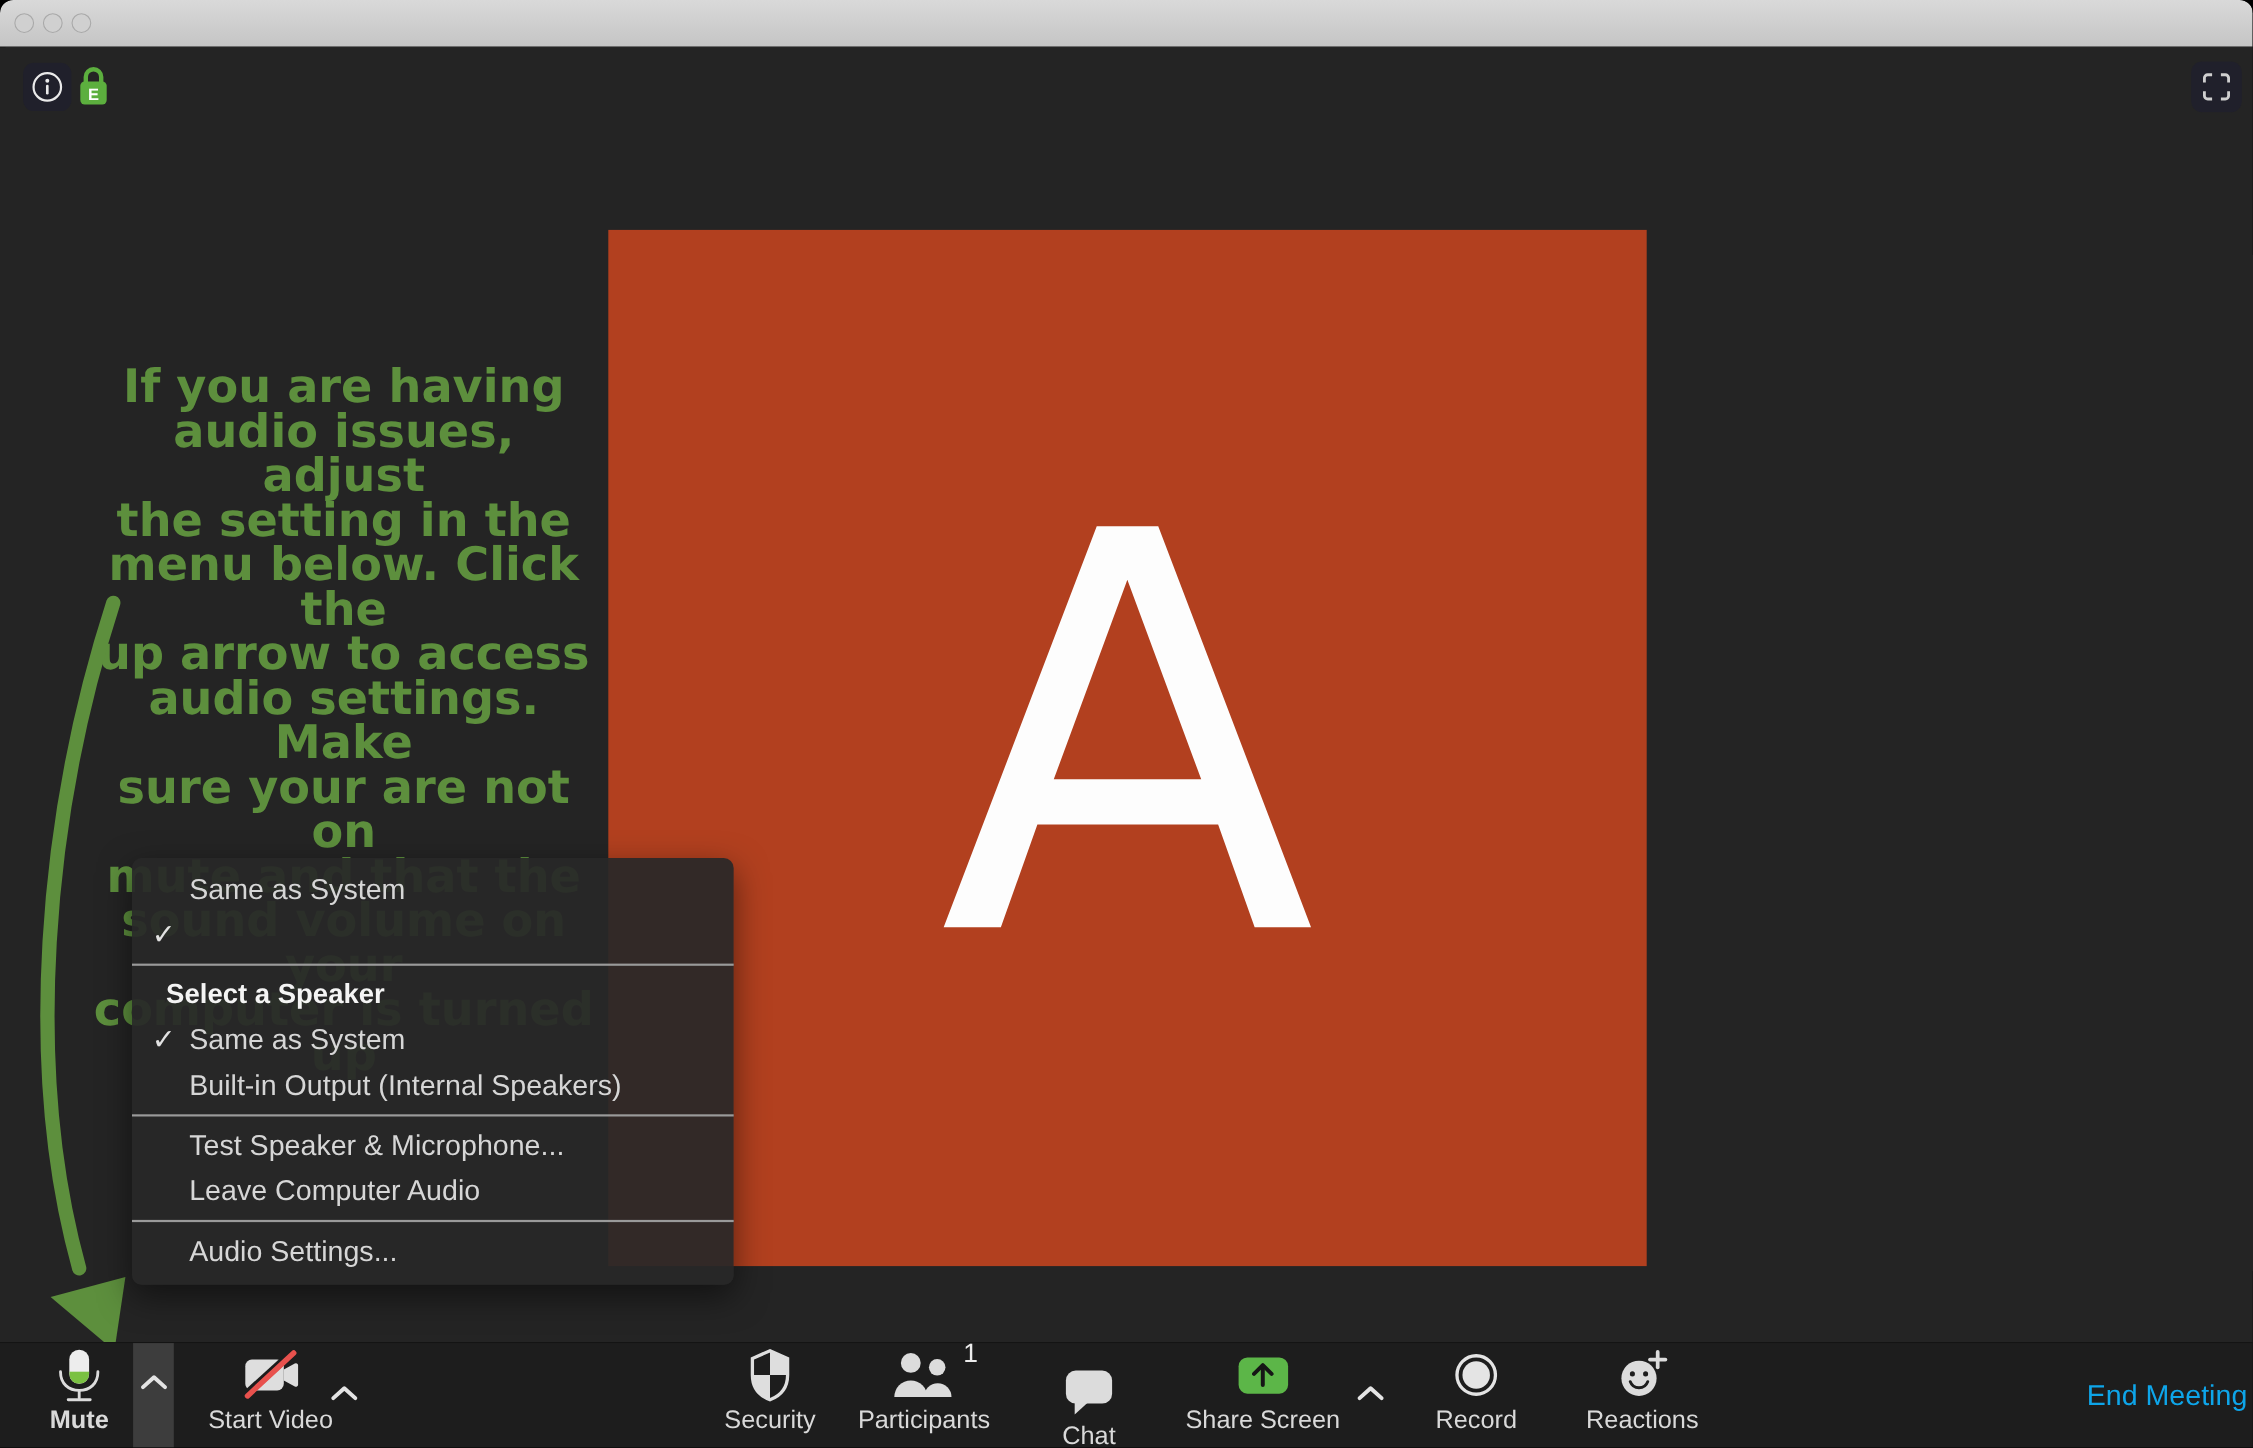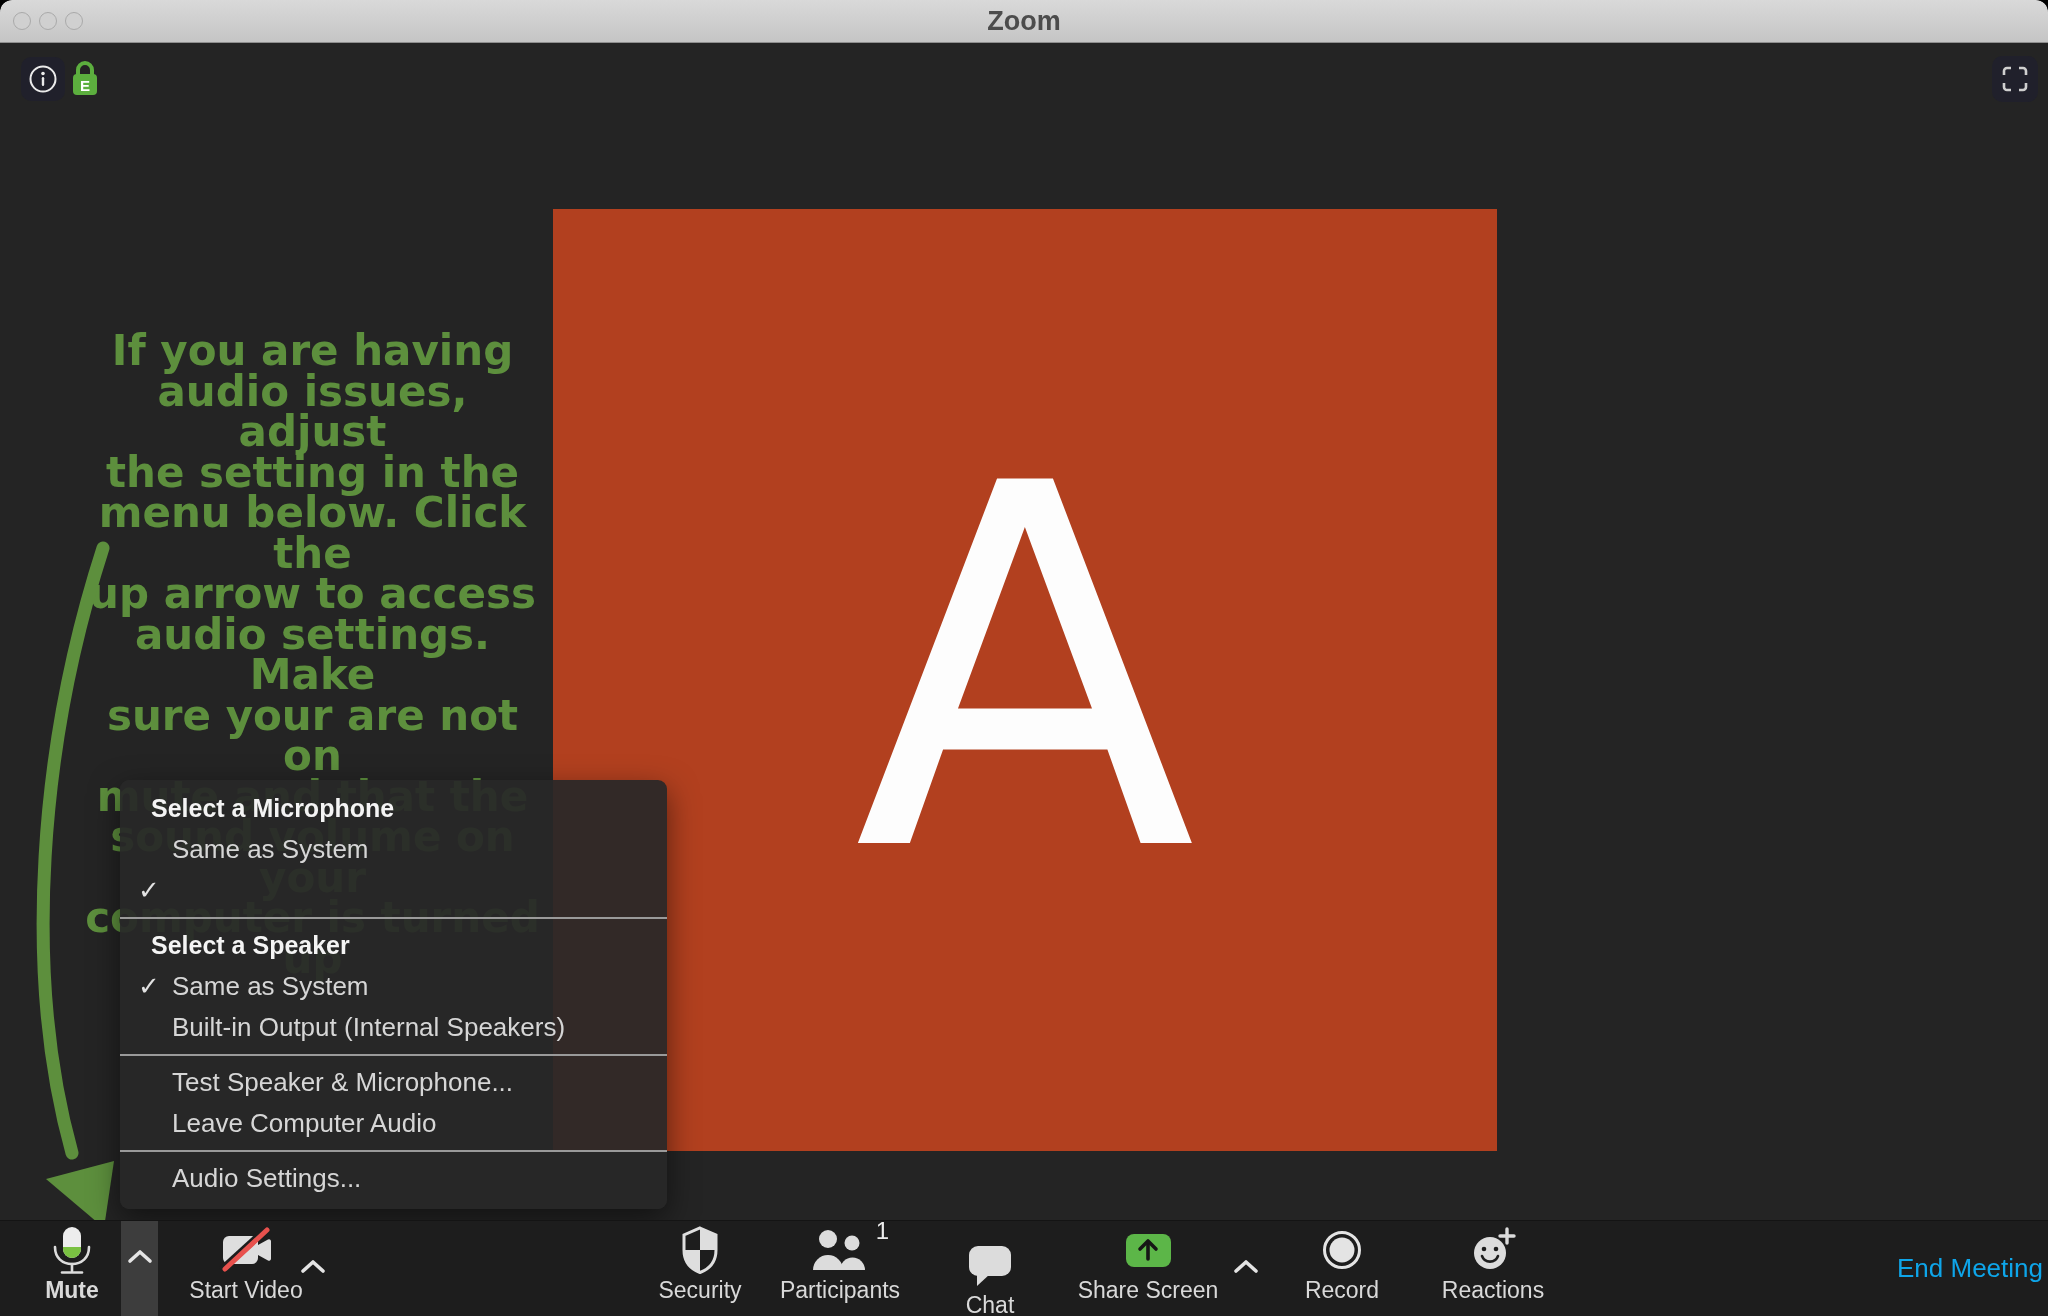--- a/index.html
+++ b/index.html
@@ -69,21 +69,20 @@
 </style>
 </head>
 <body>
 
 <div id="app">
 
   <div class="titlebar">
     <div class="tl c1"></div>
     <div class="tl c2"></div>
     <div class="tl c3"></div>
-    <div class="win-title">Zoom</div>
   </div>
 
   <div class="left-edge"></div>
 
   <div class="stage">
 
     <div class="slide">
       <div class="slide-letter">A</div>
     </div>
 
@@ -123,21 +122,20 @@
 mute and that the
 sound volume on your
 computer is turned up</div>
 
     <svg class="arrow-svg" viewBox="0 0 700 1177">
       <path d="M 103 505 C 40 700 22 930 72 1110" fill="none" stroke="#5d8f3d" stroke-width="13" stroke-linecap="round"></path>
       <polygon points="104,1185 46,1136 114,1118" fill="#5d8f3d"></polygon>
     </svg>
 
     <div class="menu">
-      <div class="hdr">Select a Microphone</div>
       <div class="mi">
         <span class="chk"></span>
         <span>Same as System</span>
       </div>
       <div class="mi">
         <span class="chk">✓</span>
       </div>
       <div class="div"></div>
       <div class="hdr">Select a Speaker</div>
       <div class="mi">

